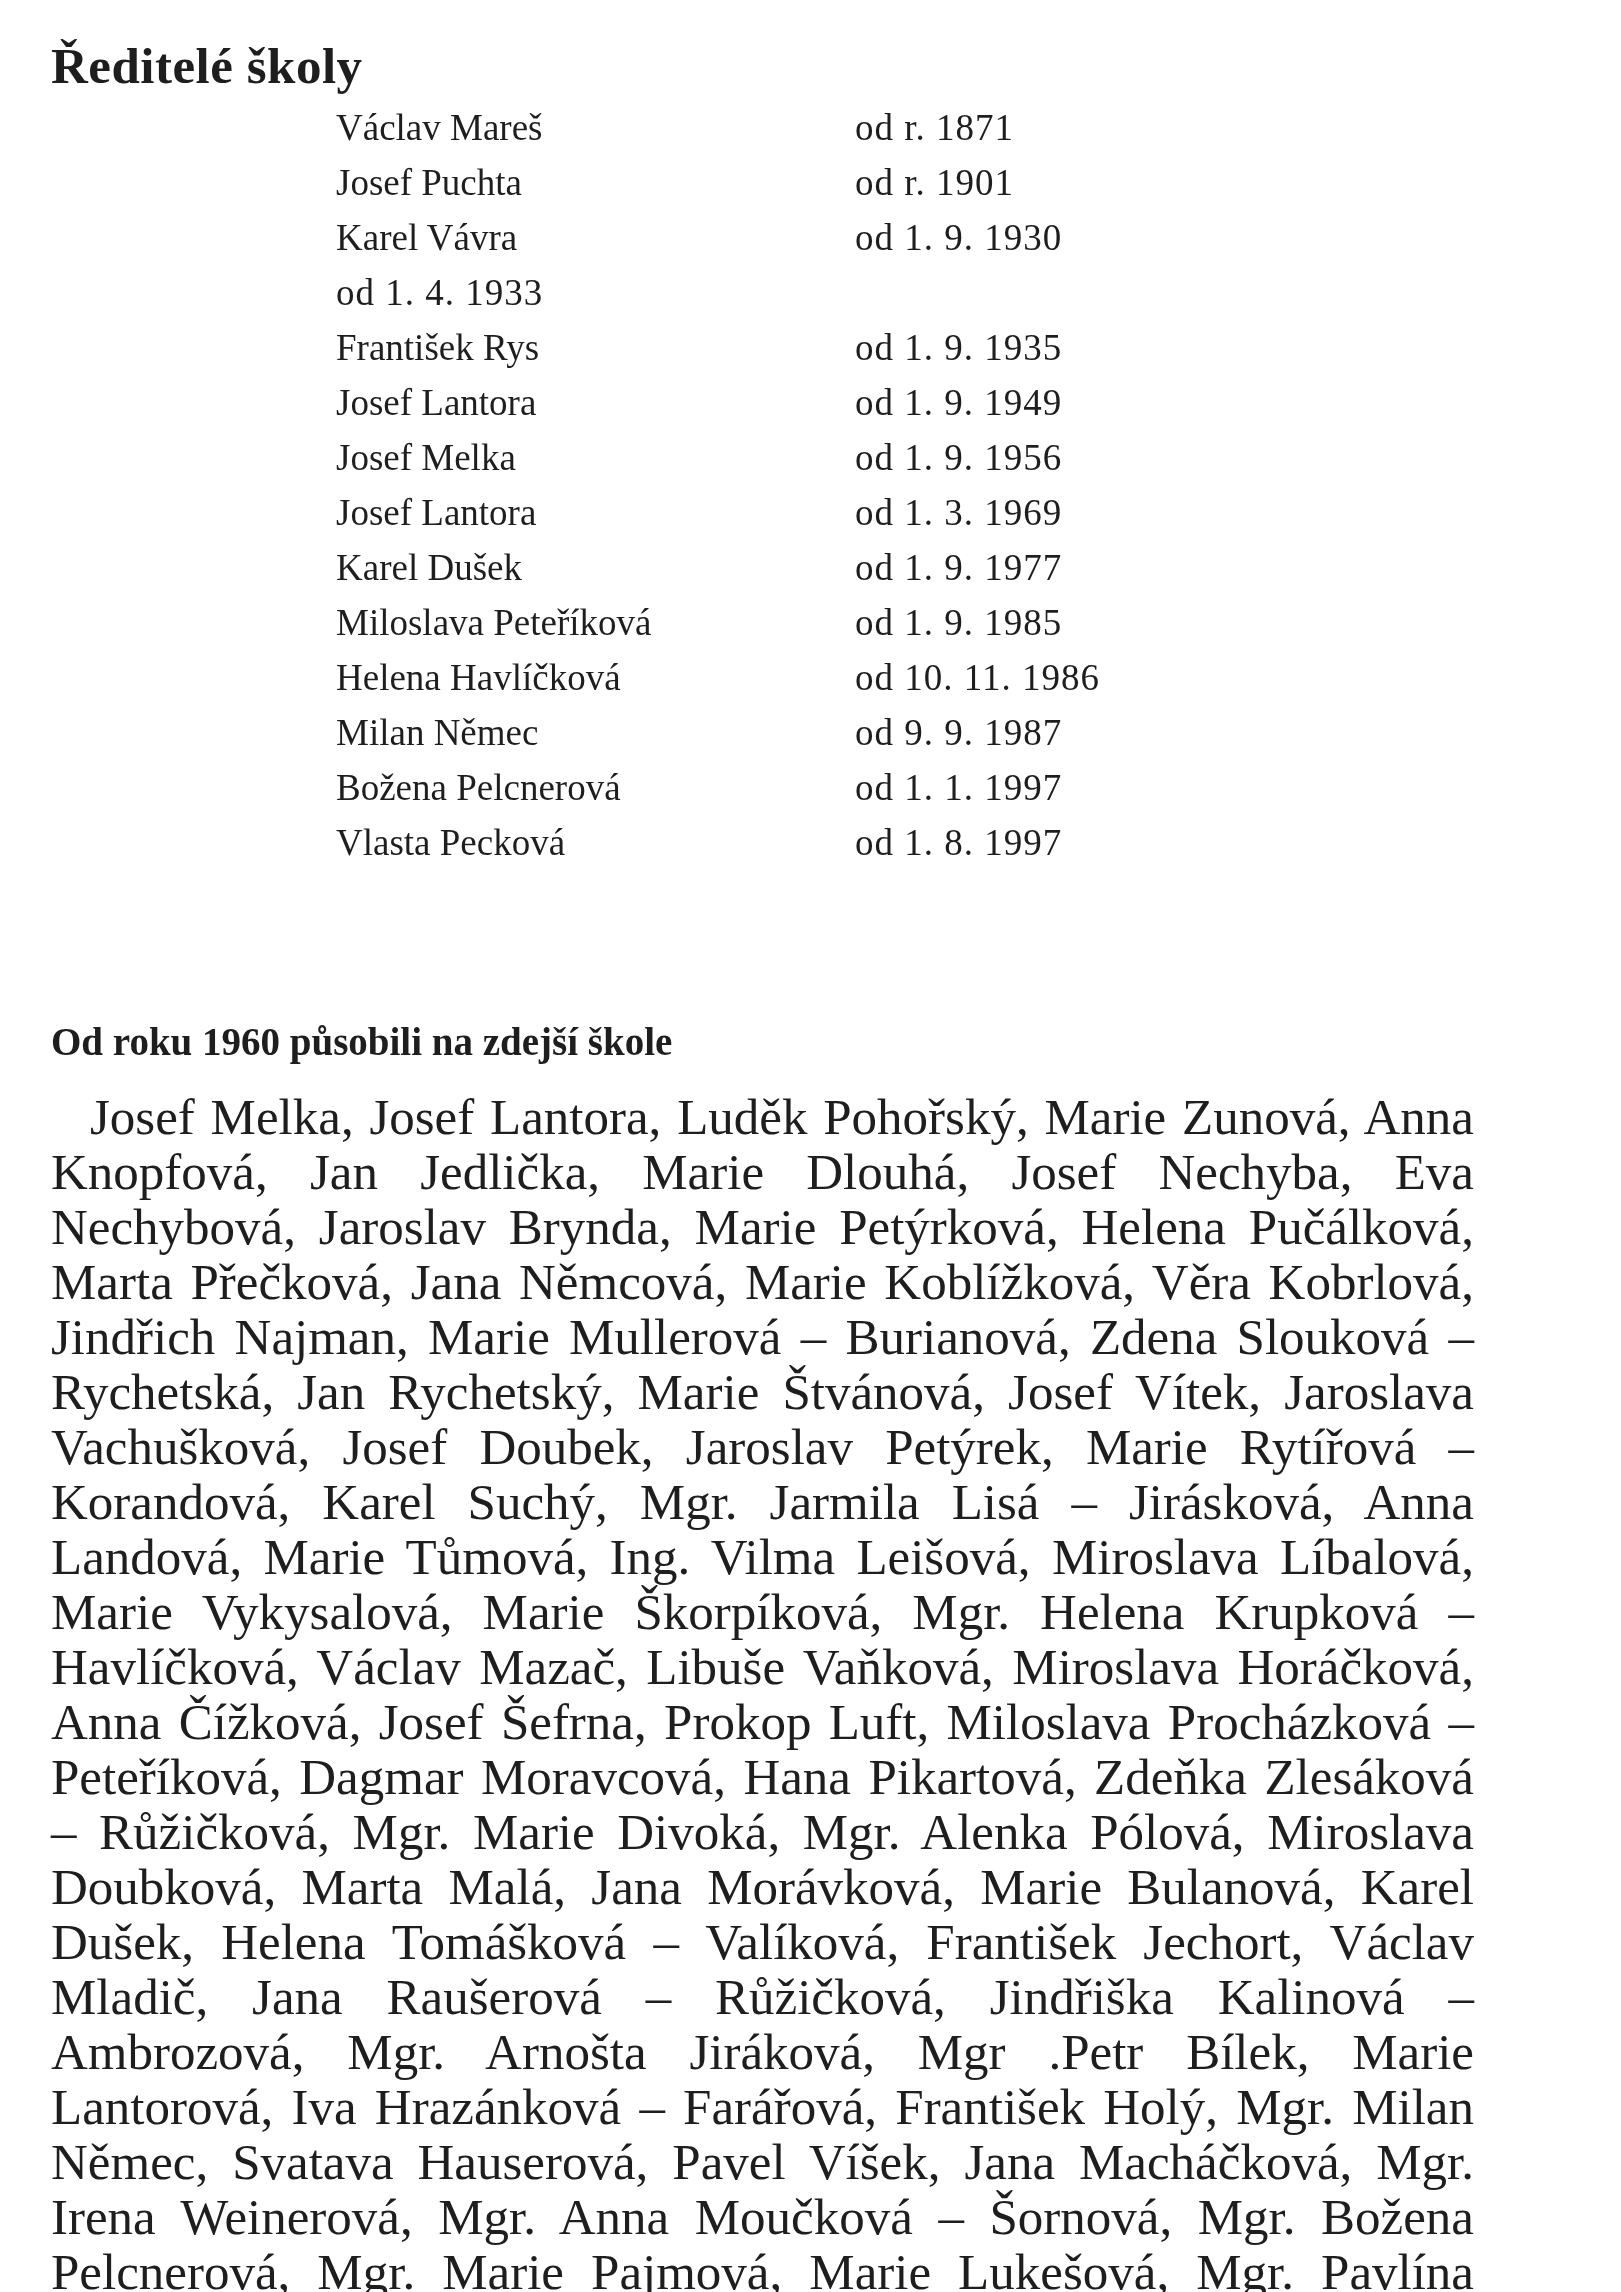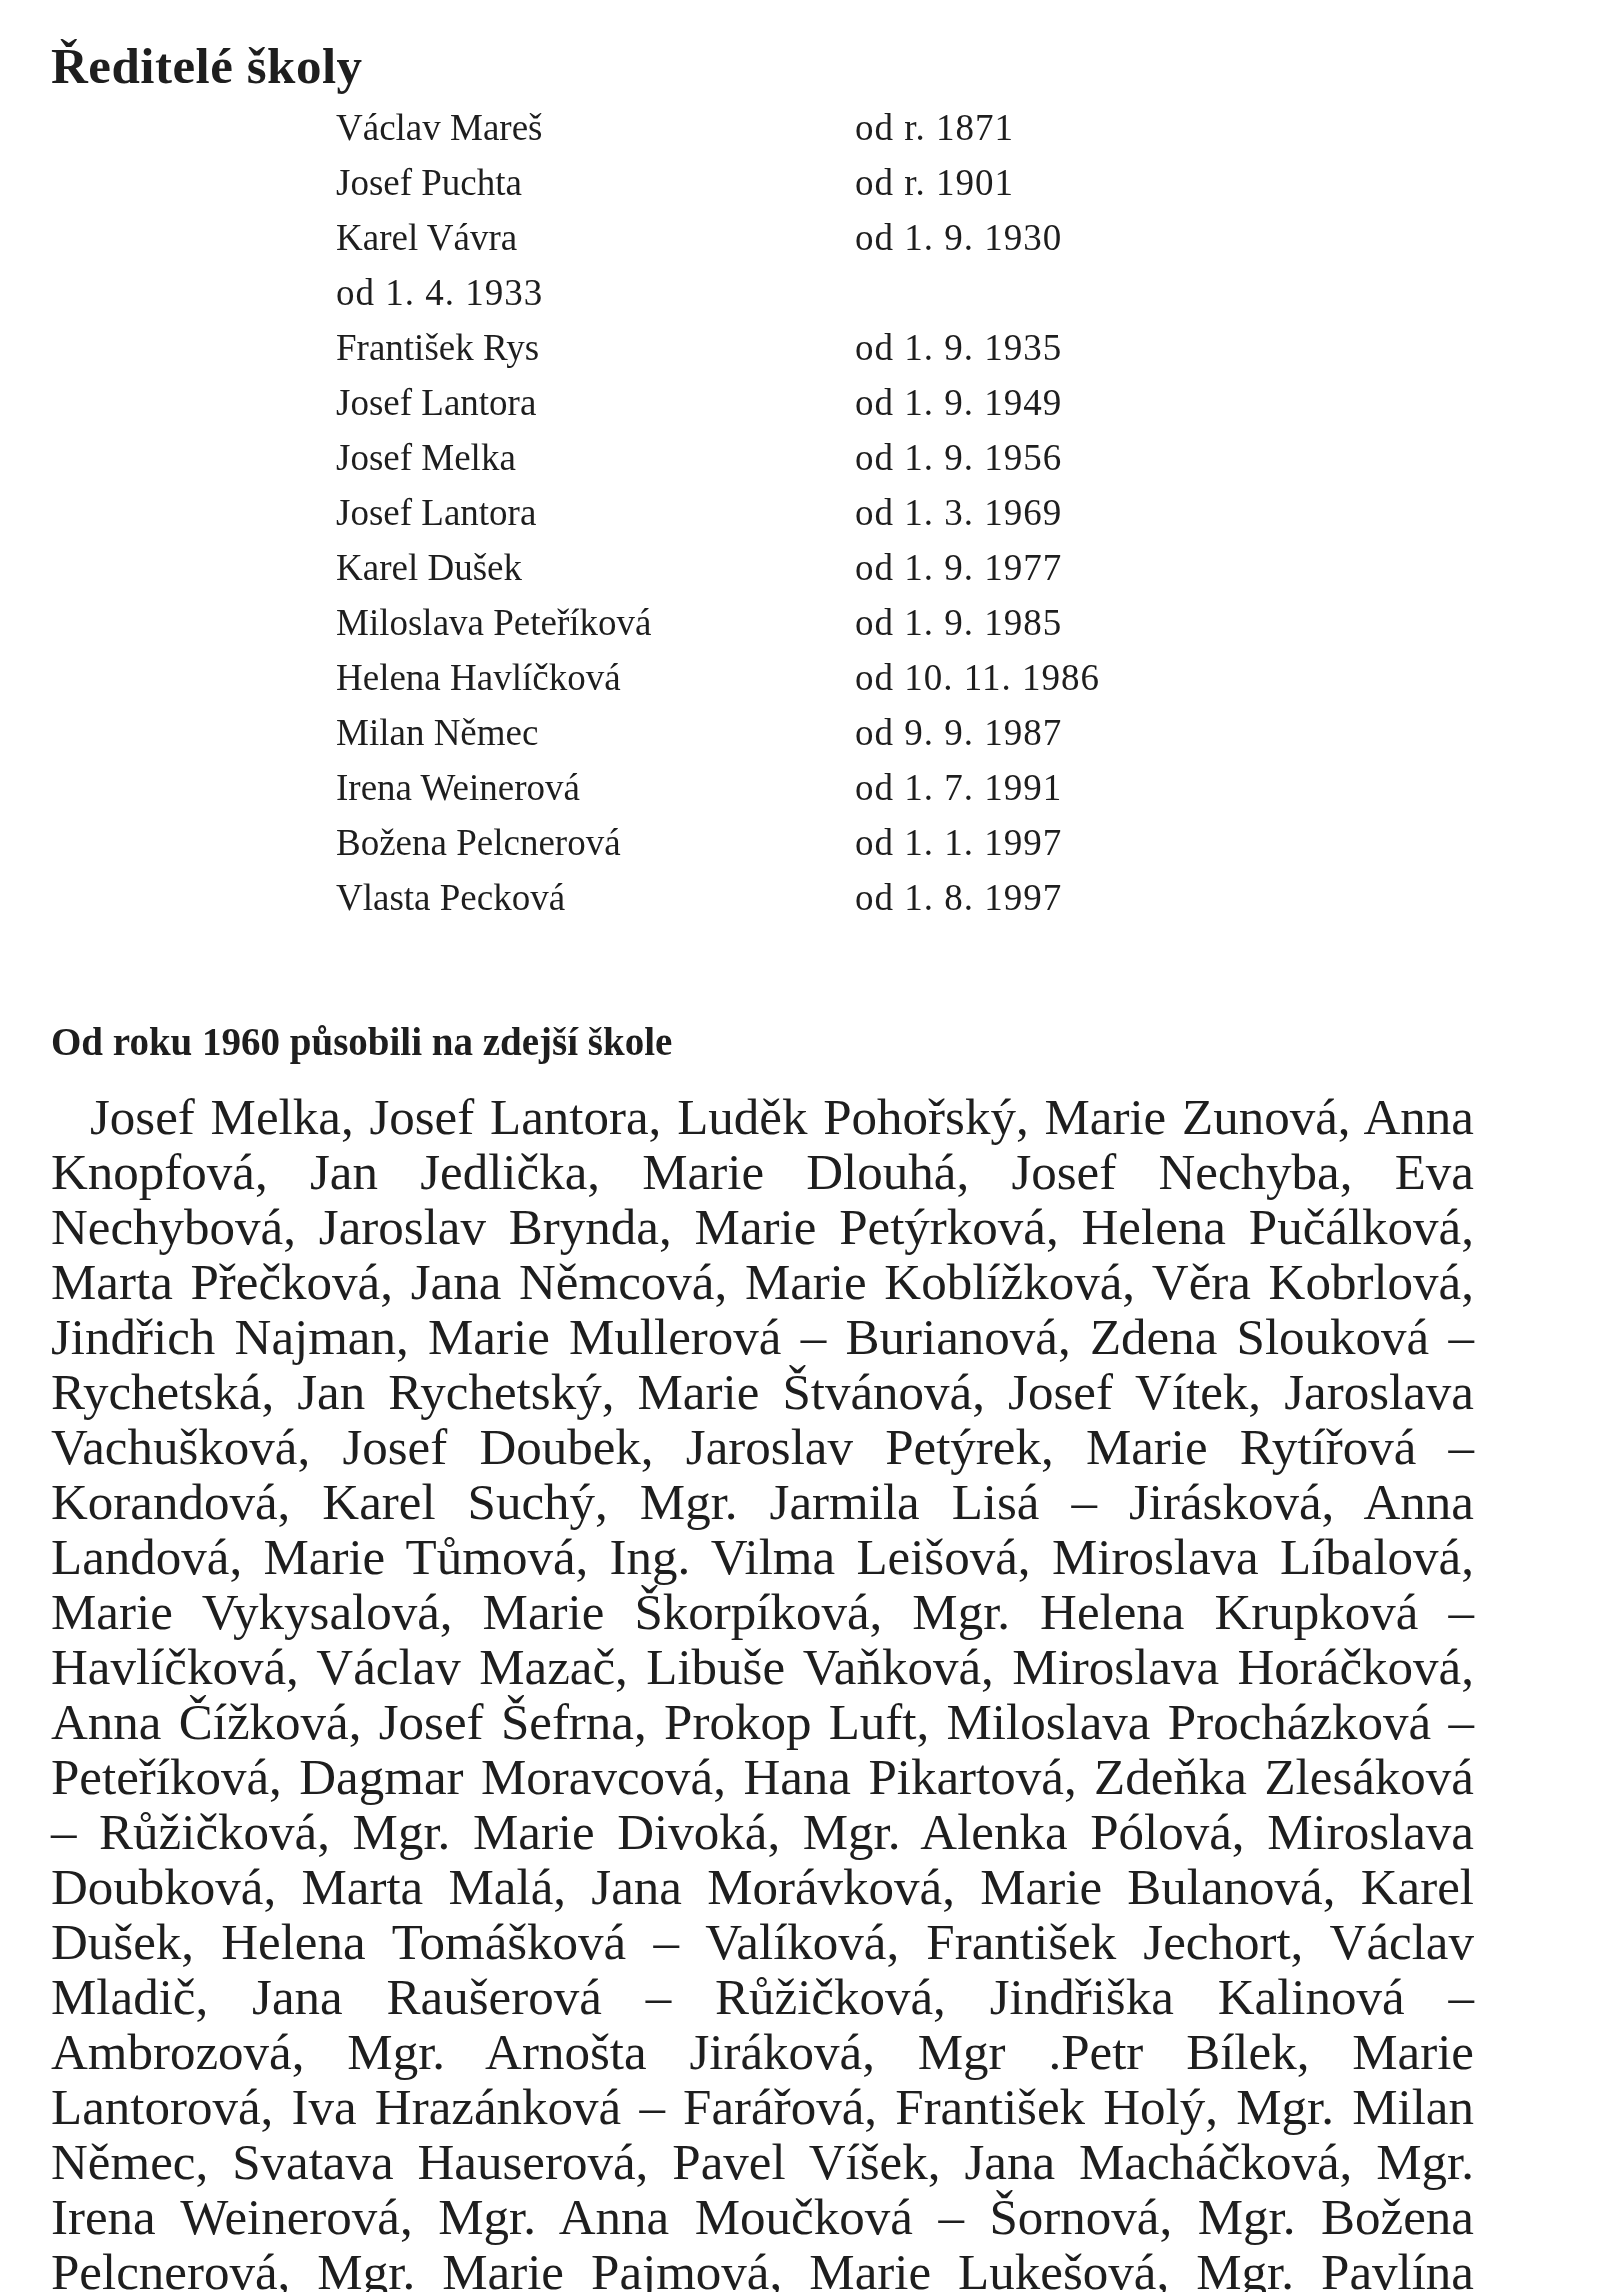--- a/index.html
+++ b/index.html
@@ -76,24 +76,20 @@
     </li>
   <li>
       <span class="name">Helena Havlíčková</span>
       <span class="since">od 10. 11. 1986</span>
     </li>
   <li>
       <span class="name">Milan Němec</span>
       <span class="since">od 9. 9. 1987</span>
     </li>
   <li>
-      <span class="name">Irena Weinerová</span>
-      <span class="since">od 1. 7. 1991</span>
-    </li>
-  <li>
       <span class="name">Božena Pelcnerová</span>
       <span class="since">od 1. 1. 1997</span>
     </li>
   <li>
       <span class="name">Vlasta Pecková</span>
       <span class="since">od 1. 8. 1997</span>
     </li>
 </ul>
 
 <h2 class="h2">Od roku 1960 působili na zdejší škole</h2>

